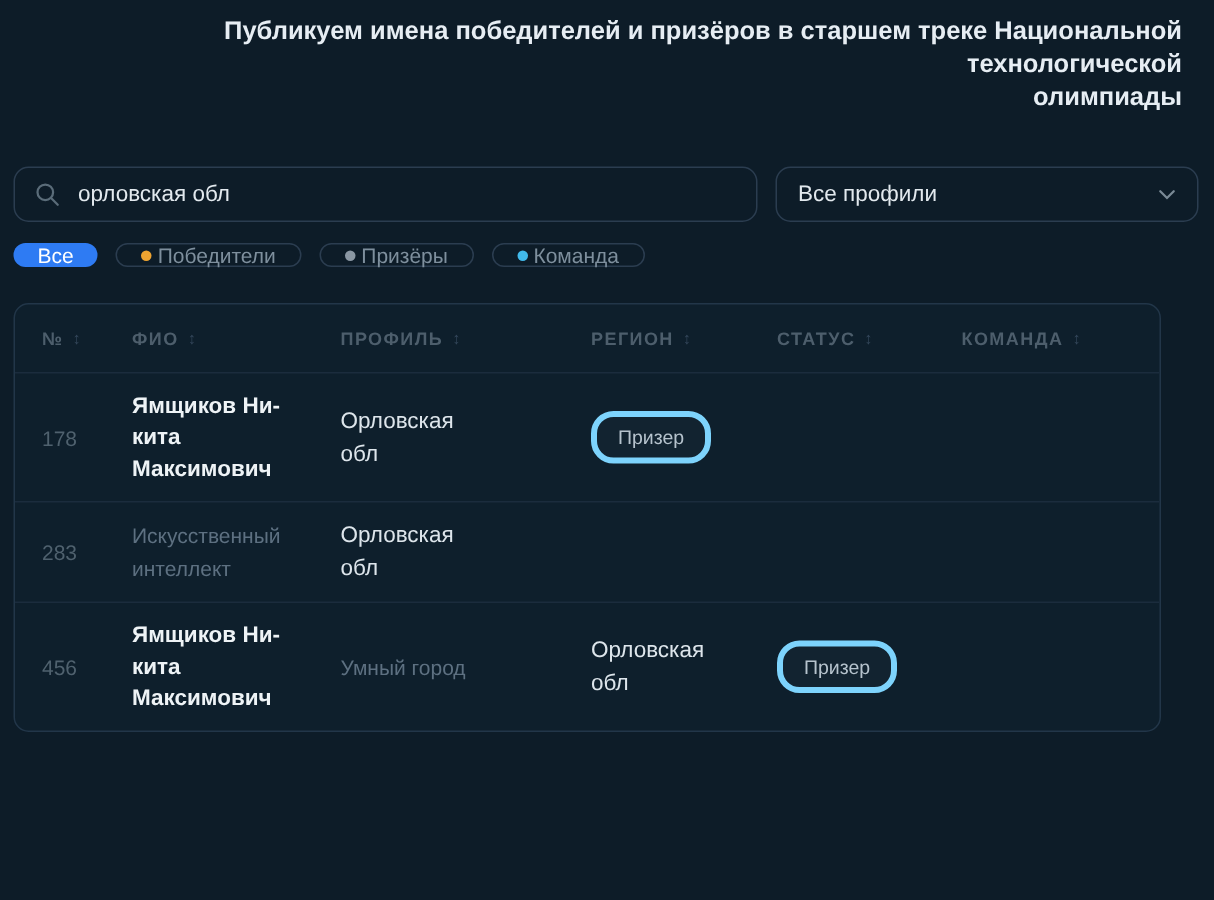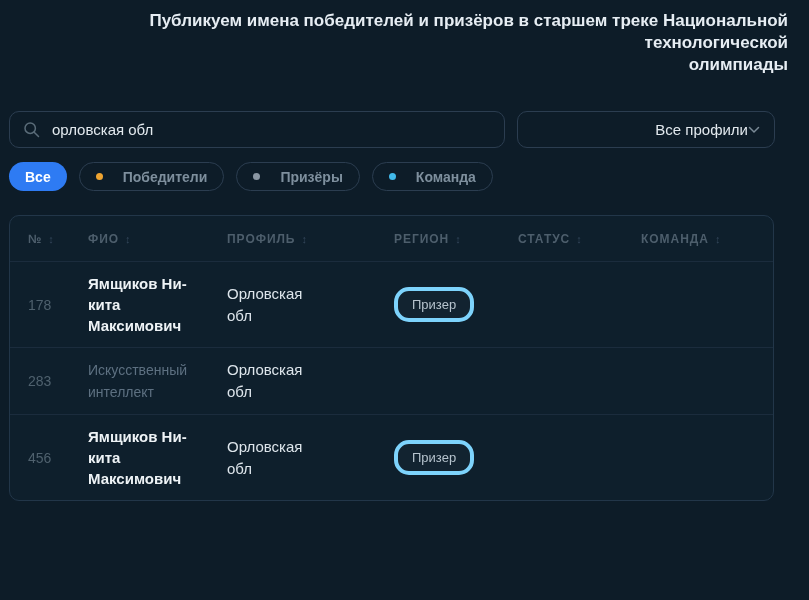--- a/index.html
+++ b/index.html
@@ -20,33 +20,33 @@
     width:496px;height:37px;box-sizing:border-box;
     border:1px solid #2b3d50;border-radius:10px;
     display:flex;align-items:center;padding:0 13px;background:transparent;
   }
   .search .mag{flex:0 0 auto;margin-right:10px;display:flex;}
   .search input{
     flex:1;background:transparent;border:none;outline:none;
     color:#e2e9ee;font-size:15px;font-family:inherit;
   }
   .select{
-    width:258px;height:37px;box-sizing:border-box;margin-left:12px;
+    width:282px;height:37px;box-sizing:border-box;margin-left:12px;
     border:1px solid #2b3d50;border-radius:10px;
-    display:flex;align-items:center;justify-content:flex-end;
+    display:flex;align-items:center;justify-content:space-between;
     padding:0 14px;cursor:pointer;
   }
   .select .val{font-size:15px;color:#e2e9ee;}
   .chips{display:flex;gap:12px;margin:14px 0 0 9px;}
   .chip{
-    height:29px;box-sizing:border-box;display:flex;align-items:center;
-    padding:0 16px;border-radius:15px;font-size:14px;cursor:pointer;white-space:nowrap;font-weight:bold;
+    height:16px;box-sizing:border-box;display:flex;align-items:center;
+    padding:0 16px;border-radius:15px;font-size:14px;cursor:pointer;white-space:nowrap;
   }
   .chip-active{background:#2e7bf3;color:#ffffff;}
-  .chip-outline{border:1px solid #2b3d50;color:#7e8f9d;gap:20px;background:transparent;}
+  .chip-outline{border:1px solid #2b3d50;color:#7e8f9d;gap:4px;background:transparent;}
   .dot{width:7px;height:7px;border-radius:50%;flex:0 0 auto;}
   .table{
     margin:24px 0 0 9px;width:765px;box-sizing:border-box;
     border:1px solid #223649;border-radius:10px;
     background:#0e1f2c;overflow:hidden;
   }
   .thead,.trow{
     display:grid;
     grid-template-columns:60px 139px 167px 124px 123px auto;
     align-items:center;
@@ -161,20 +161,21 @@
     <div class="td td-region">Орловская
 обл</div>
     <div class="td"></div>
   </div>
 
   <div class="trow">
     <div class="td td-num">456</div>
     <div class="td td-name">Ямщиков Ни-
 кита
 Максимович</div>
+    <div class="td td-profile">Умный город</div>
     <div class="td td-region">Орловская
 обл</div>
     <div class="td">
       <span class="badge badge-prizer">Призер</span>
     </div>
     <div class="td"></div>
   </div>
 </div>
 
 </body></html>

